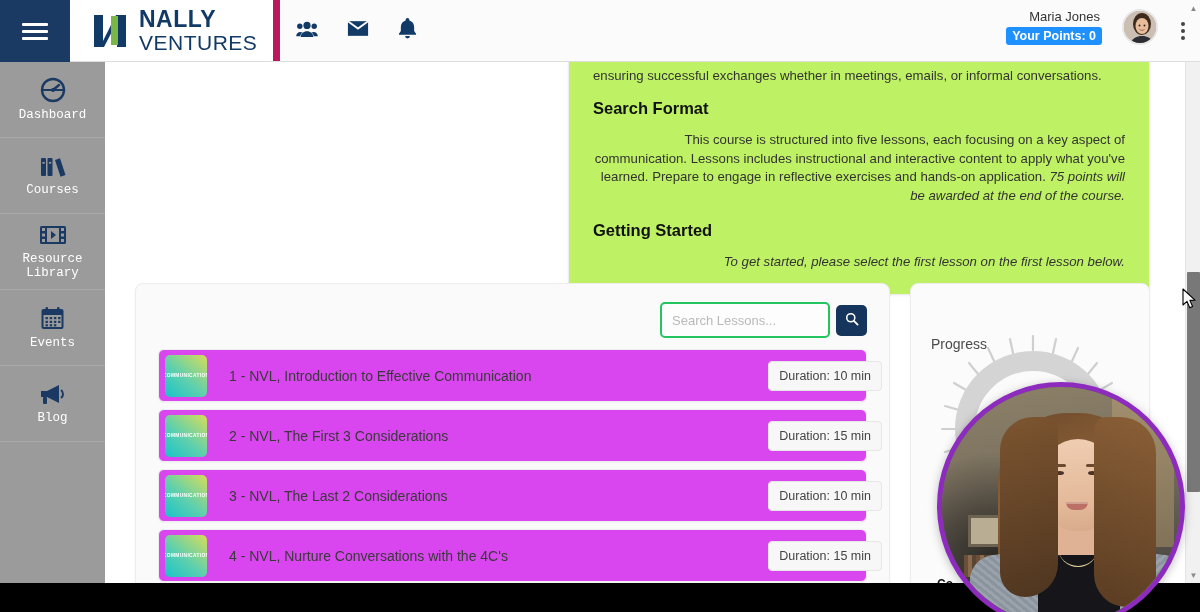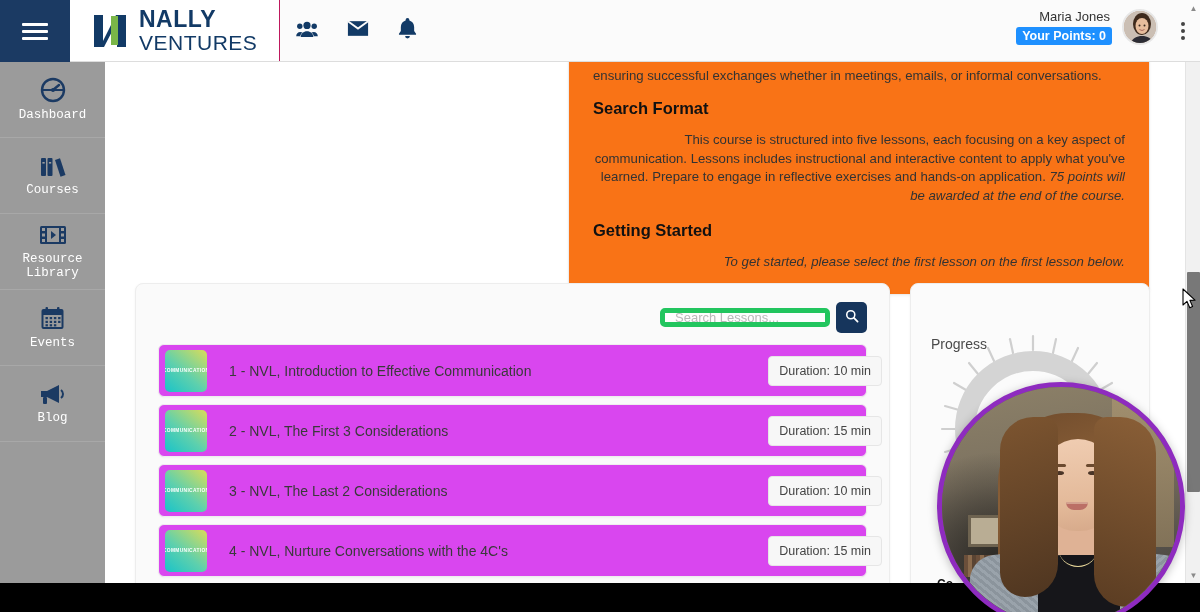--- a/index.html
+++ b/index.html
@@ -33,21 +33,21 @@
   }
   .burger-bars { width: 26px; }
   .burger-bars i {
     display: block; height: 3px; background: #ffffff;
     border-radius: 1px; margin: 4px 0;
   }
   #logo-area {
     position: absolute; left: 70px; top: 0;
     width: 210px; height: 61px;
     background: #ffffff;
-    border-right: 1px solid #be185d;
+    border-right: 7px solid #be185d;
     display: flex; align-items: center;
     padding-left: 20px;
   }
   .logo-mark {
     width: 40px; height: 40px; position: relative; flex: none;
     margin-right: 9px;
   }
   .logo-text { line-height: 1; }
   .logo-text .l1 {
     font-size: 23px; font-weight: bold; color: #123a66;
@@ -59,21 +59,21 @@
   }
 
   #header-icons {
     position: absolute; left: 296px; top: 18px;
     display: flex; gap: 29px; align-items: center;
   }
   .hicon { color: #123a66; cursor: pointer; line-height: 0; }
 
   #user-area {
     position: absolute; right: 42px; top: 9px;
-    display: flex; align-items: flex-start; gap: 10px;
+    display: flex; align-items: flex-start; gap: 20px;
   }
   #user-text { text-align: right; }
   #user-name {
     font-size: 13px; color: #333; line-height: 15px;
     display: block; margin-bottom: 2px; margin-right: 2px;
   }
   #points-badge {
     display: inline-block;
     background: #1e90ff; color: #fff;
     font-size: 12.5px; font-weight: bold;
@@ -122,21 +122,21 @@
     position: absolute; left: 105px; top: 62px;
     width: 1080px; height: 521px;
     background: #ffffff;
     overflow: hidden;
   }
 
   
   #desc-card {
     position: absolute; left: 463px; top: -10px;
     width: 582px;
-    background: #f97316;
+    background: #bef264;
     border: 1px solid #ededed;
     border-radius: 8px;
     padding: 14px 24px 22px 24px;
     box-shadow: 0 1px 3px rgba(0,0,0,0.05);
   }
   #desc-card p, #desc-card h3 { color: #222; }
   #desc-card .lead {
     font-size: 13.2px; line-height: 18px; color: #333;
     margin-bottom: 14px;
   }
@@ -159,22 +159,22 @@
     border: 1px solid #ededed;
     border-radius: 8px;
     box-shadow: 0 1px 3px rgba(0,0,0,0.05);
     padding: 18px 22px;
   }
   #search-row {
     display: flex; justify-content: flex-end; align-items: center;
     gap: 6px; margin-bottom: 11px;
   }
   #search-input {
-    width: 170px; height: 19px;
-    border: 5px solid #22c55e; border-radius: 5px;
+    width: 170px; height: 36px;
+    border: 2px solid #22c55e; border-radius: 5px;
     background: #fdfdfd;
     font-size: 13px; color: #333;
     padding: 0 10px;
     font-family: "Liberation Sans", sans-serif;
     outline: none;
   }
   #search-input::placeholder { color: #b9b9b9; }
   #search-btn {
     width: 31px; height: 31px;
     background: #16355c; border: none; border-radius: 5px;

